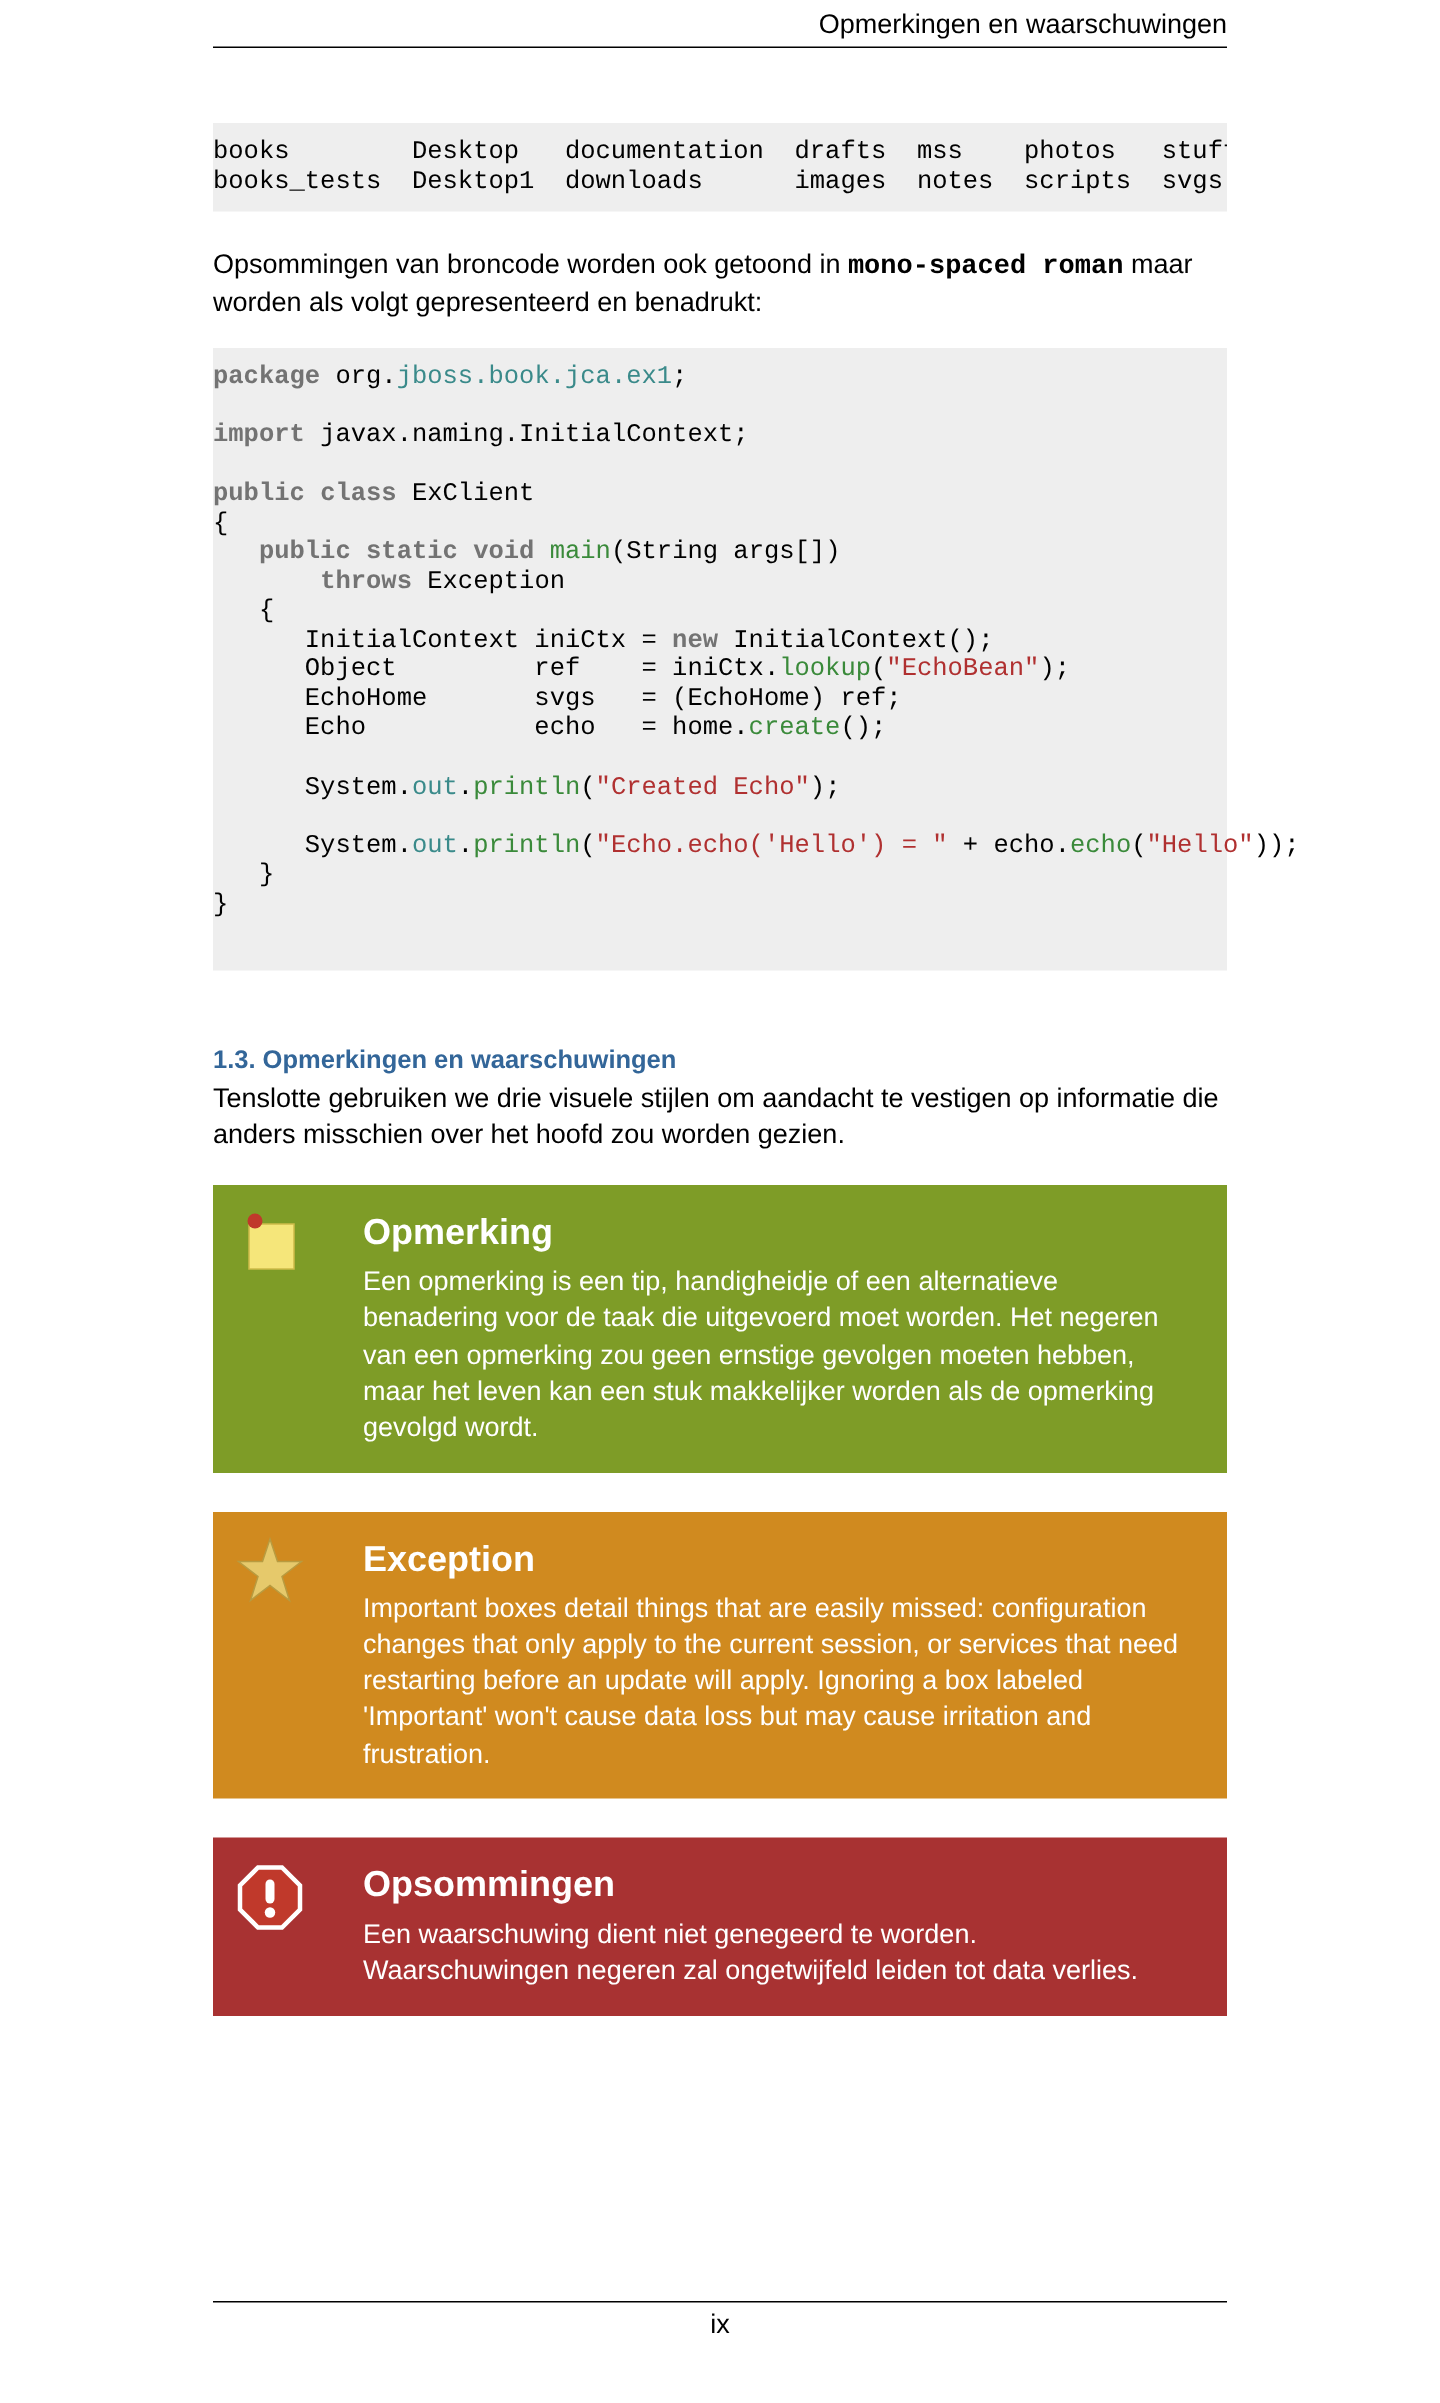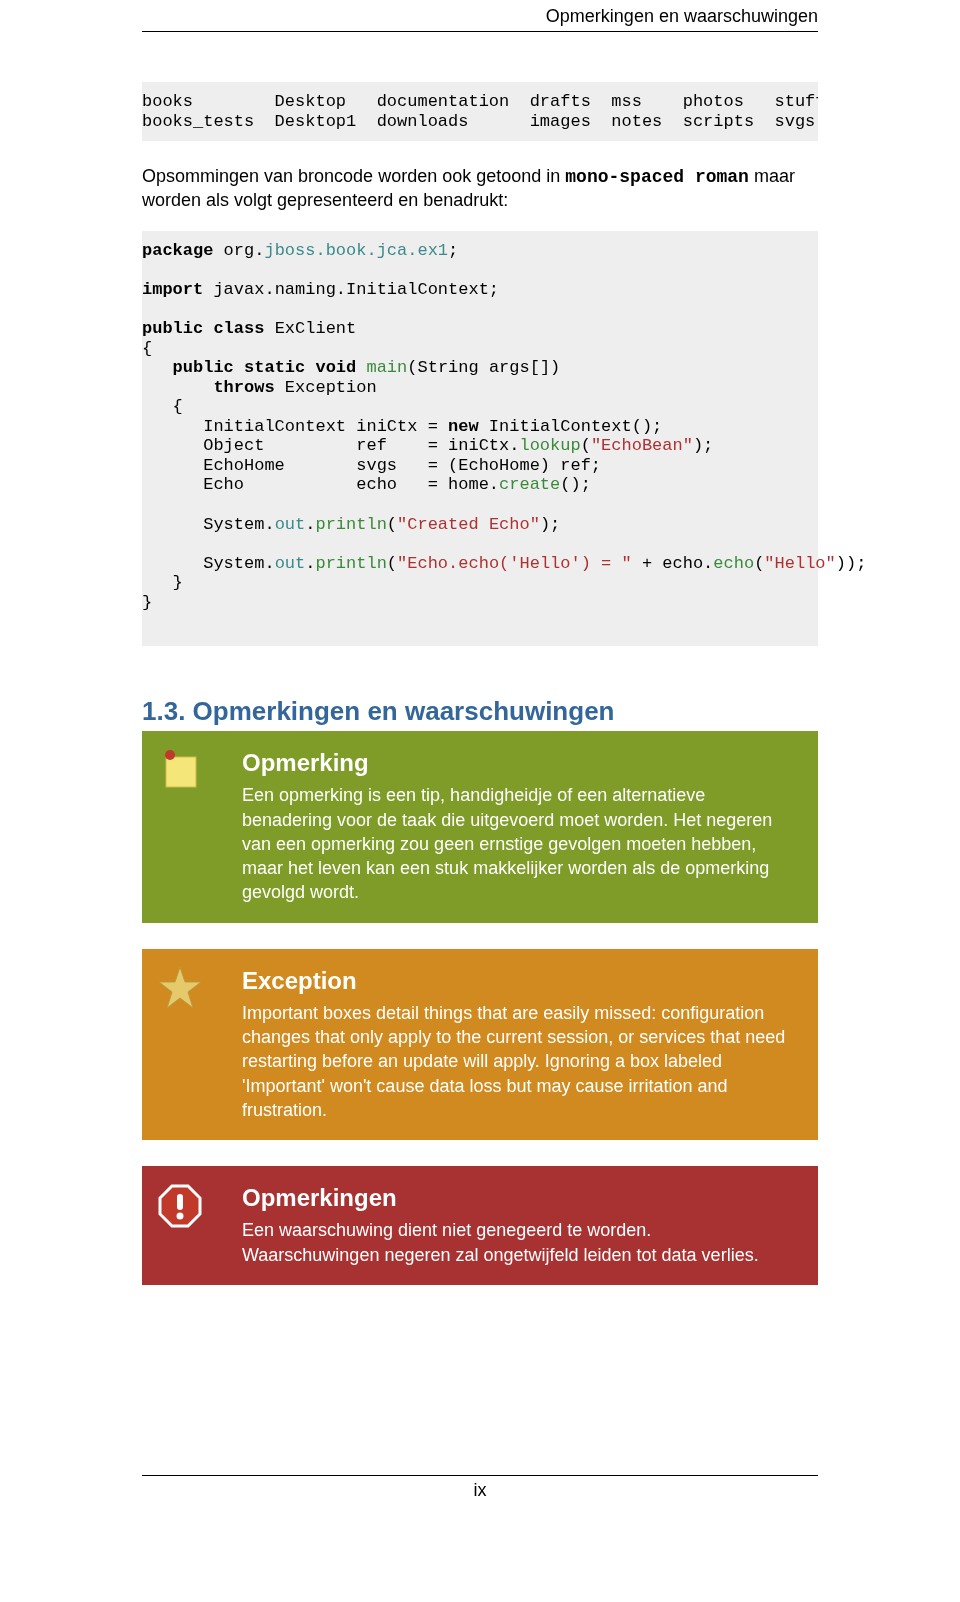--- a/index.html
+++ b/index.html
@@ -34,36 +34,36 @@
     overflow: hidden;
   }
   .intro-para {
     margin: 0 0 18px 0;
     line-height: 1.3;
   }
   .mono-bold {
     font-family: "Liberation Mono", "DejaVu Sans Mono", monospace;
     font-weight: bold;
   }
-  .kw-blue  { color: #000000; font-weight: bold; }
+  .kw-blue  { color: #737373; font-weight: bold; }
   .kw-teal  { color: #3a8a8a; }
   .fn-green { color: #3a8a3a; }
   .lit-red  { color: #b03030; }
   .java-block {
     background: #eeeeee;
     margin: 0 0 50px 0;
     padding: 10px 0 34px 0;
     font-family: "Liberation Mono", "DejaVu Sans Mono", monospace;
     font-size: 17px;
     line-height: 1.15;
     white-space: pre;
   }
   h2.section-heading {
     color: #336699;
-    font-size: 26px;
+    font-size: 17px;
     font-weight: bold;
     margin: 0 0 4px 0;
   }
   .section-text {
     margin: 0 0 22px 0;
     line-height: 1.3;
   }
   .admon {
     position: relative;
     color: #fff;
@@ -128,20 +128,21 @@
 <span>      EchoHome       svgs   = (EchoHome) ref;</span>
 <span>      Echo           echo   = home.</span><span class="fn-green">create</span><span>();</span>
 
 <span>      System.</span><span class="kw-teal">out</span><span>.</span><span class="fn-green">println</span><span>(</span><span class="lit-red">"Created Echo"</span><span>);</span>
 
 <span>      System.</span><span class="kw-teal">out</span><span>.</span><span class="fn-green">println</span><span>(</span><span class="lit-red">"Echo.echo('Hello') = "</span><span> + echo.</span><span class="fn-green">echo</span><span>(</span><span class="lit-red">"Hello"</span><span>));</span>
 <span>   }</span>
 <span>}</span></div>
 
   <h2 class="section-heading">1.3. Opmerkingen en waarschuwingen</h2>
+  <p class="section-text">Tenslotte gebruiken we drie visuele stijlen om aandacht te vestigen op informatie die anders misschien over het hoofd zou worden gezien.</p>
 
   <div class="admon admon-note">
     <div class="admon-icon">
       <svg viewBox="0 0 48 48" width="48" height="48">
         <rect x="10" y="10" width="30" height="30" fill="#f5e67a" stroke="#cdbb4a" stroke-width="1"></rect>
         <circle cx="14" cy="8" r="5" fill="#c0392b"></circle>
       </svg>
     </div>
     <h3>Opmerking</h3>
     <p>Een opmerking is een tip, handigheidje of een alternatieve benadering voor de taak die uitgevoerd moet worden. Het negeren van een opmerking zou geen ernstige gevolgen moeten hebben, maar het leven kan een stuk makkelijker worden als de opmerking gevolgd wordt.</p>
@@ -158,21 +159,21 @@
   </div>
 
   <div class="admon admon-warning">
     <div class="admon-icon">
       <svg viewBox="0 0 48 48" width="48" height="48">
         <polygon points="16,4 32,4 44,16 44,32 32,44 16,44 4,32 4,16" fill="#c0392b" stroke="#fff" stroke-width="3"></polygon>
         <rect x="21" y="12" width="6" height="16" rx="3" fill="#fff"></rect>
         <circle cx="24" cy="34" r="3.5" fill="#fff"></circle>
       </svg>
     </div>
-    <h3>Opmerkingen</h3>
+    <h3>Opsommingen</h3>
     <p>Een waarschuwing dient niet genegeerd te worden. Waarschuwingen negeren zal ongetwijfeld leiden tot data verlies.</p>
   </div>
 
   <div class="footer">
     <span>ix</span>
   </div>
 
 </div>
 
 </body></html>

